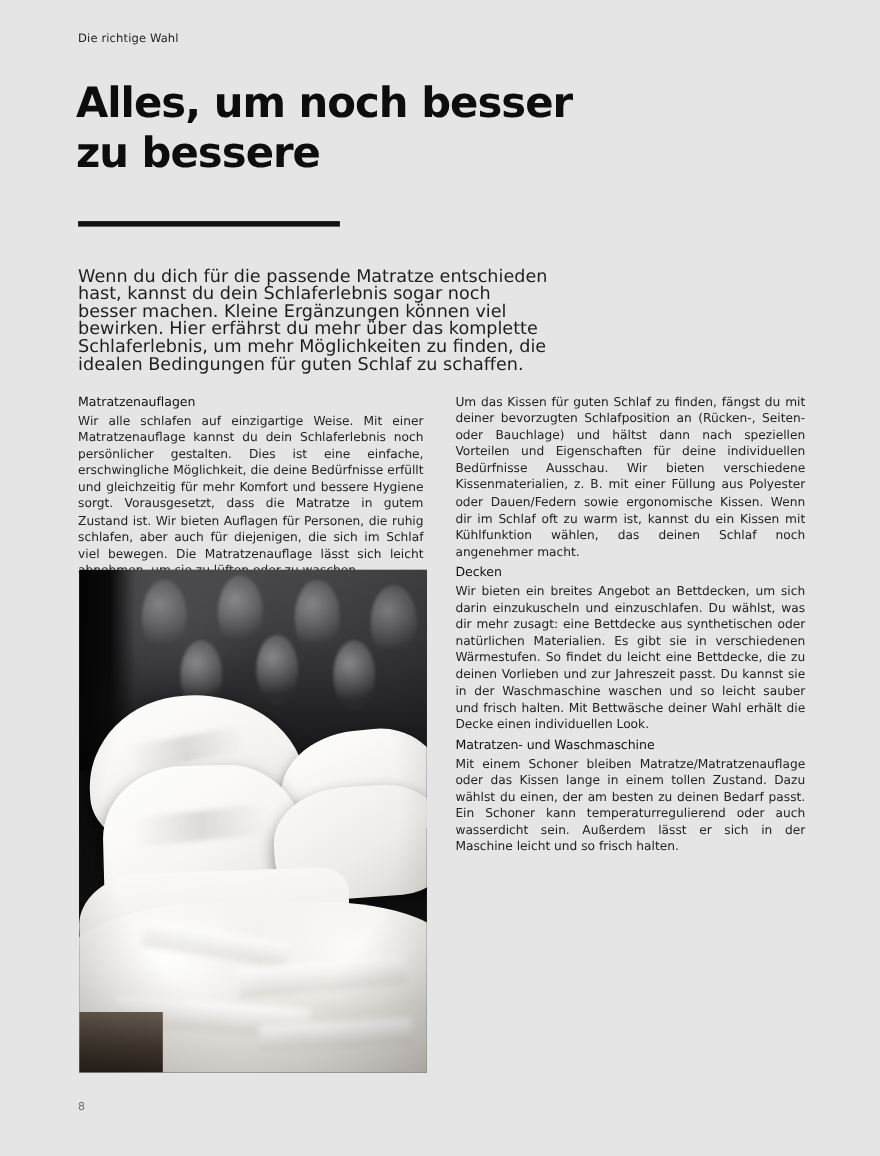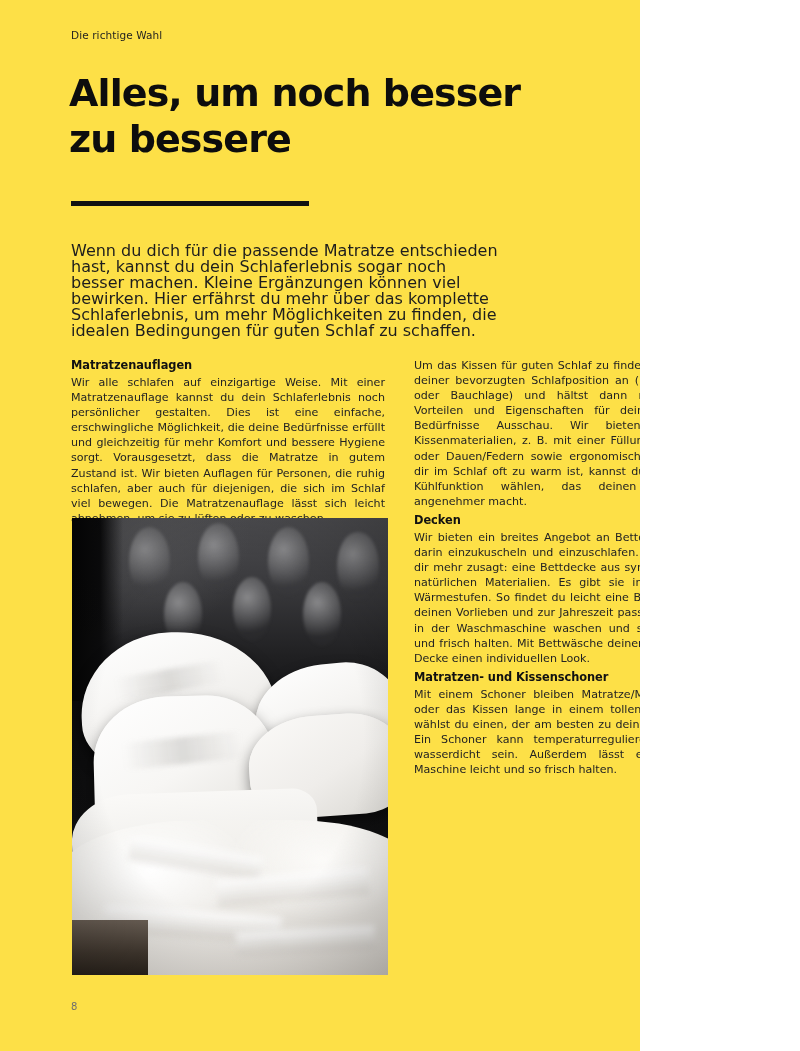--- a/index.html
+++ b/index.html
@@ -8,23 +8,23 @@
     background: #ffffff;
   }
   body {
     font-family: "DejaVu Sans", "Liberation Sans", sans-serif;
     color: #1a1a1a;
     -webkit-font-smoothing: antialiased;
   }
 
   .page {
     position: relative;
-    width: 640px;
+    width: 800px;
     height: 1051px;
-    background: #fde047;
+    background: #e5e5e5;
     overflow: hidden;
   }
 
   
   .running-header {
     position: absolute;
     left: 71px;
     top: 28px;
     font-size: 10.5px;
     letter-spacing: 0.1px;
@@ -72,21 +72,21 @@
   
   .col {
     position: absolute;
     top: 358px;
   }
   .col-left  { left: 71px;  width: 314px; }
   .col-right { left: 414px; width: 318px; }
 
   .sec-title {
     font-size: 11.4px;
-    font-weight: 700;
+    font-weight: 400;
     line-height: 15px;
     color: #111111;
     margin: 0 0 2px 0;
     letter-spacing: -0.05px;
   }
   .sec-body {
     font-size: 11.1px;
     line-height: 15.1px;
     color: #232323;
     margin: 0;
@@ -258,21 +258,21 @@
 
   <div class="col col-right">
     <div class="sec">
       <p class="sec-body">Um das Kissen für guten Schlaf zu finden, fängst du mit deiner bevorzugten Schlafposition an (Rücken-, Seiten- oder Bauchlage) und hältst dann nach speziellen Vorteilen und Eigenschaften für deine individuellen Bedürfnisse Ausschau. Wir bieten verschiedene Kissenmaterialien, z. B. mit einer Füllung aus Polyester oder Dauen/Federn sowie ergonomische Kissen. Wenn dir im Schlaf oft zu warm ist, kannst du ein Kissen mit Kühlfunktion wählen, das deinen Schlaf noch angenehmer macht.</p>
     </div>
     <div class="sec">
       <h2 class="sec-title">Decken</h2>
       <p class="sec-body">Wir bieten ein breites Angebot an Bettdecken, um sich darin einzukuscheln und einzuschlafen. Du wählst, was dir mehr zusagt: eine Bettdecke aus synthetischen oder natürlichen Materialien. Es gibt sie in verschiedenen Wärmestufen. So findet du leicht eine Bettdecke, die zu deinen Vorlieben und zur Jahreszeit passt. Du kannst sie in der Waschmaschine waschen und so leicht sauber und frisch halten. Mit Bettwäsche deiner Wahl erhält die Decke einen individuellen Look.</p>
     </div>
     <div class="sec">
-      <h2 class="sec-title">Matratzen- und Kissenschoner</h2>
+      <h2 class="sec-title">Matratzen- und Waschmaschine</h2>
       <p class="sec-body">Mit einem Schoner bleiben Matratze/Matratzenauflage oder das Kissen lange in einem tollen Zustand. Dazu wählst du einen, der am besten zu deinen Bedarf passt. Ein Schoner kann temperaturregulierend oder auch wasserdicht sein. Außerdem lässt er sich in der Maschine leicht und so frisch halten.</p>
     </div>
   </div>
 
   <div class="photo-wrap">
     <div class="photo">
       <div class="ph-backdrop"></div>
 
       <div class="tuft" style="left:18%; top:2%;  width:13%; height:15%;"></div>
       <div class="tuft" style="left:40%; top:1%;  width:13%; height:15%;"></div>

